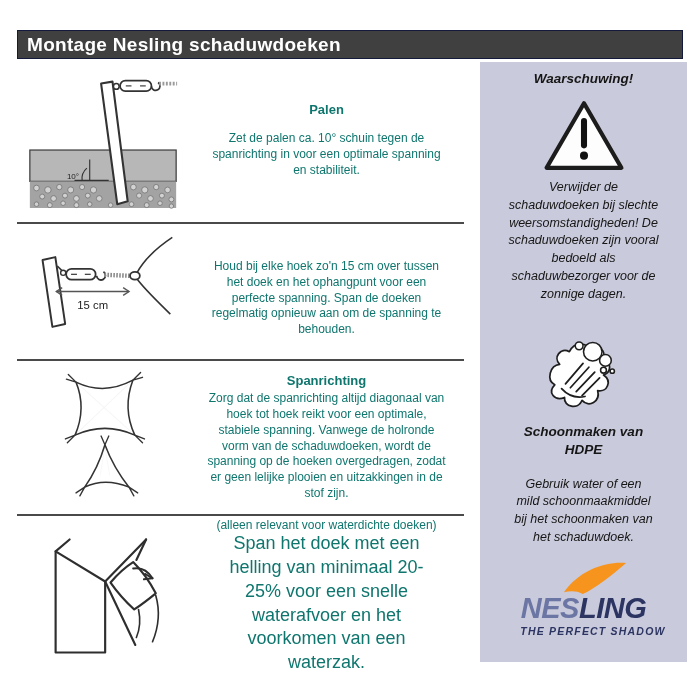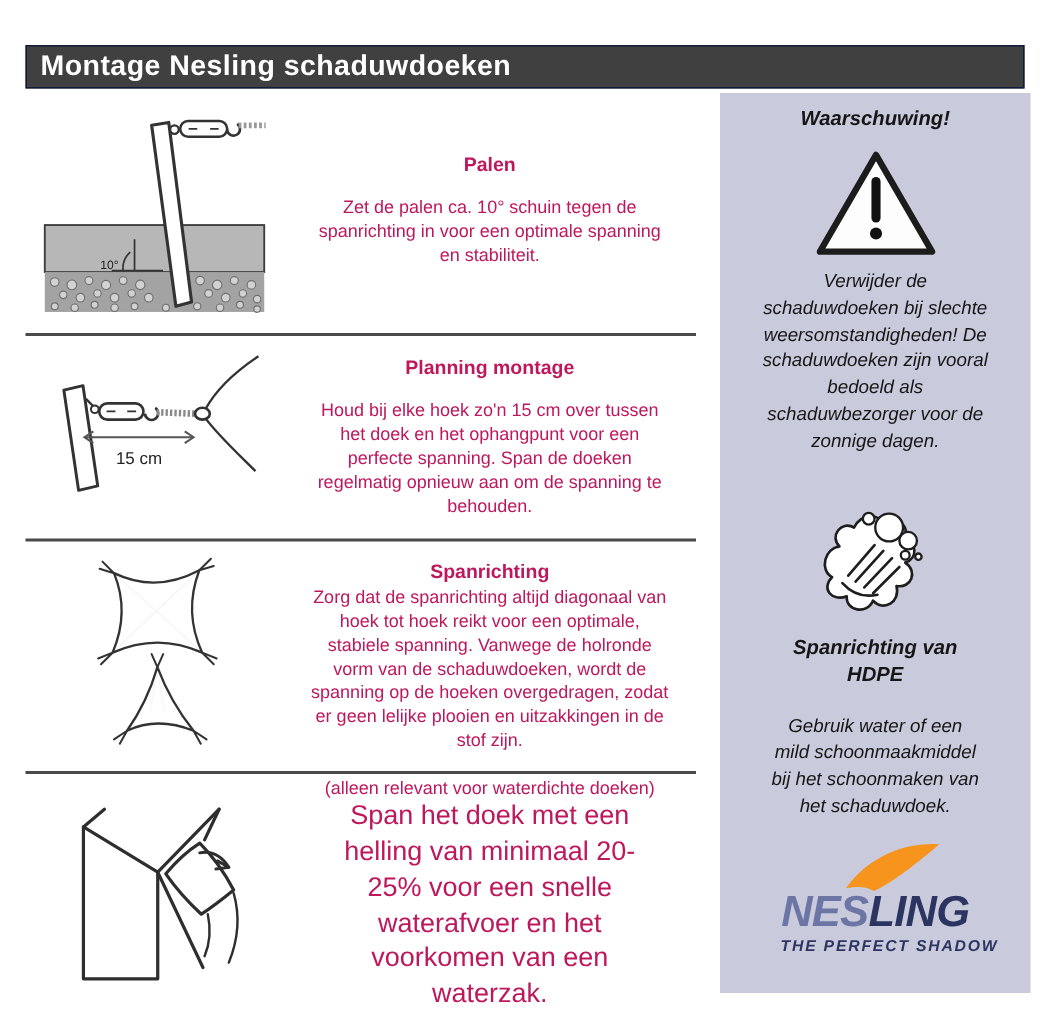--- a/index.html
+++ b/index.html
@@ -7,21 +7,21 @@
 
   .header-bar{position:absolute;left:17px;top:30px;width:666px;height:29px;background:#404040;
     border:1px solid #131a3c;box-sizing:border-box;color:#ffffff;font-weight:bold;font-size:19px;
     line-height:27px;padding-left:9px;letter-spacing:0.3px;}
 
   .left-col{position:absolute;left:17px;top:59px;width:447px;}
   .section{display:flex;align-items:center;box-sizing:border-box;}
   .section + .section{border-top:2px solid #4a4a4a;}
   .s1{height:163px;} .s2{height:137px;} .s3{height:155px;} .s4{height:162px;}
   .ill{width:172px;flex:0 0 auto;display:flex;justify-content:center;align-items:center;}
-  .txt{flex:1;text-align:center;color:#be185d;padding:0 4px;}
+  .txt{flex:1;text-align:center;color:#0f766e;padding:0 4px;}
   .sec-title{font-weight:bold;font-size:13px;}
   .sec-sub{font-size:12px;margin-top:1px;}
   .sec-body{font-size:12px;line-height:1.33;margin:14px auto 0;max-width:238px;}
   .s3 .sec-body{margin-top:3px;max-width:242px;}
   .s4 .sec-body{margin-top:0;font-size:18px;max-width:218px;}
 
   .panel{position:absolute;left:480px;top:62px;width:207px;height:600px;background:#c9cadb;
     box-sizing:border-box;text-align:center;color:#161616;font-style:italic;}
   .warn-title{font-weight:bold;font-size:13.5px;padding-top:9px;}
   .warn-tri{margin:11px auto 2px;}
@@ -123,21 +123,20 @@
           <ellipse cx="120" cy="41" rx="5" ry="4" fill="#ffffff" stroke="#333333" stroke-width="1.8"></ellipse>
           <g stroke="#555555" stroke-width="1.4" fill="none">
             <line x1="40" y1="57" x2="114" y2="57"></line>
             <polyline points="46,53 40,57 46,61"></polyline>
             <polyline points="108,53 114,57 108,61"></polyline>
           </g>
           <text x="77" y="75" font-size="11.5" text-anchor="middle">15 cm</text>
         </svg>
       </div>
       <div class="txt">
-        <div class="sec-title">Planning montage</div>
         <div class="sec-body">Houd bij elke hoek zo'n 15 cm over tussen het doek en het ophangpunt voor een perfecte spanning. Span de doeken regelmatig opnieuw aan om de spanning te behouden.</div>
       </div>
     </section>
 
     <section class="section s3">
       <div class="ill">
         <svg width="106" height="146" viewBox="0 0 110 150">
           <line x1="27" y1="17" x2="88" y2="72" stroke="#c2c2c2" stroke-width="1.2"></line>
           <line x1="86" y1="15" x2="26" y2="72" stroke="#c2c2c2" stroke-width="1.2"></line>
           <path d="M27,17 Q56,31 86,15 Q75,44 88,72 Q57,58 26,72 Q38,44 27,17 Z" fill="#ffffff" fill-opacity="0.85" stroke="#333333" stroke-width="1.6" stroke-linejoin="round"></path>
@@ -215,21 +214,21 @@
       </g>
       <g fill="#ffffff" stroke="#1e1e1e" stroke-width="1.6">
         <circle cx="50" cy="13" r="9.5"></circle>
           <circle cx="63" cy="22" r="6"></circle>
         <circle cx="61" cy="32" r="3"></circle>
           <circle cx="36" cy="7" r="4"></circle>
           <circle cx="70" cy="33" r="2.2"></circle>
       </g>
     </svg>
 
-    <div class="clean-title">Spanrichting van HDPE</div>
+    <div class="clean-title">Schoonmaken van HDPE</div>
     <div class="panel-body clean-body">Gebruik water of een mild schoonmaakmiddel bij het schoonmaken van het schaduwdoek.</div>
 
     <div class="logo">
       <svg class="logo-sail" width="66" height="36" viewBox="0 0 70 38">
         <path d="M1,34 C18,10 46,1 67,3 C52,16 34,30 21,36 C14,32 7,33 1,34 Z" fill="#f7941e"></path>
       </svg>
       <div class="logo-name"><span class="p1">NES</span><span class="p2">LING</span></div>
       <div class="logo-tagline">THE PERFECT SHADOW</div>
     </div>
   </aside>

